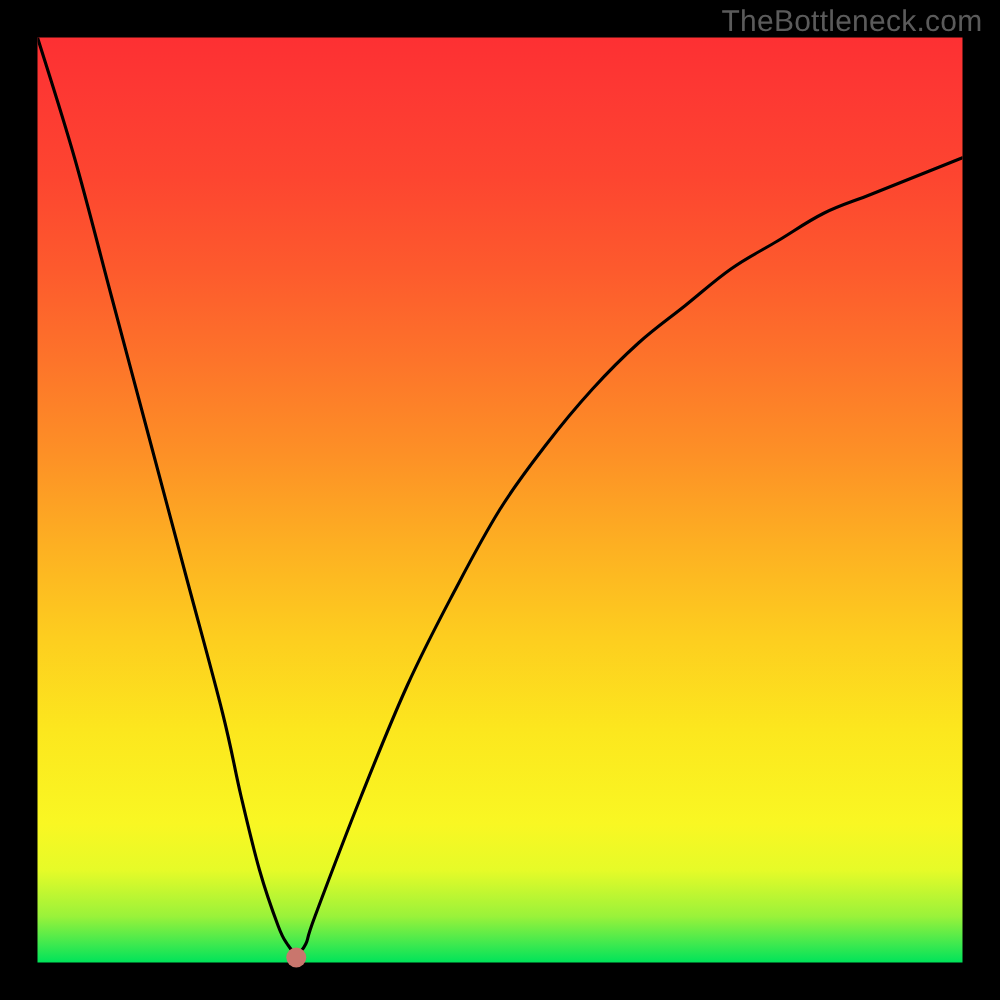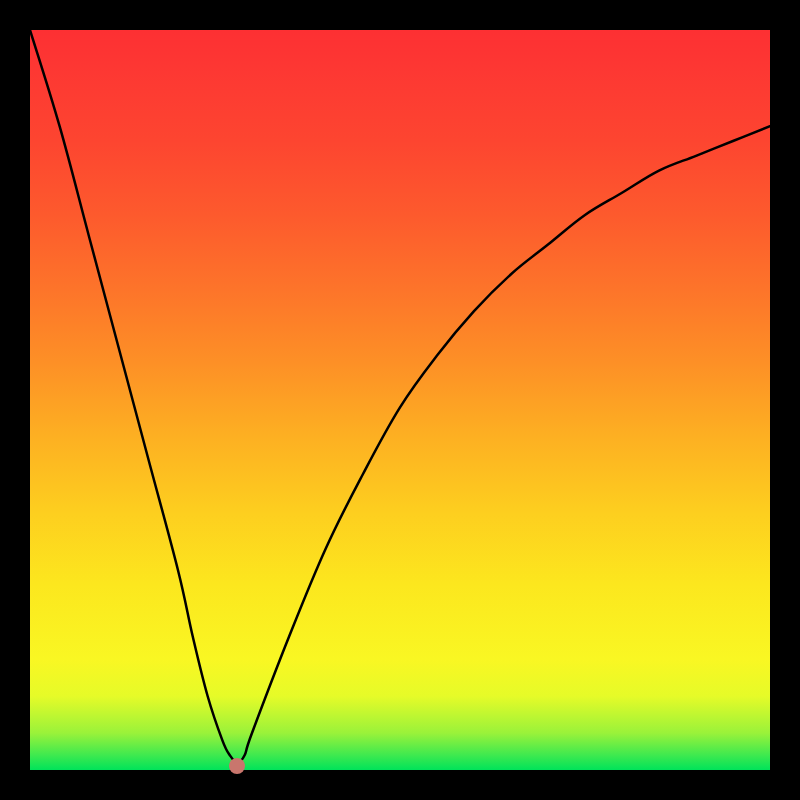--- a/index.html
+++ b/index.html
@@ -53,19 +53,20 @@
     height: 16px;
     border-radius: 50%;
     background: #c9766d;
     transform: translate(-50%, -50%);
   }
 </style>
 </head>
 <body>
 
 <div class="frame">
+  <div class="watermark">TheBottleneck.com</div>
   <div class="plot-area">
     <svg class="curves" viewBox="0 0 740 740" preserveAspectRatio="none">
       <path id="curve-path" fill="none" stroke-width="2.5" stroke-linejoin="round" stroke-linecap="round" d="M0.00 0.00 C5.33 17.32, 18.94 58.90, 29.60 96.20 C40.26 133.50, 48.54 167.24, 59.20 207.20 C69.86 247.16, 78.14 278.24, 88.80 318.20 C99.46 358.16, 107.74 389.24, 118.40 429.20 C129.06 469.16, 140.01 508.23, 148.00 540.20 C155.99 572.17, 157.47 584.16, 162.80 606.80 C168.13 629.44, 172.27 647.35, 177.60 666.00 C182.93 684.65, 188.40 699.74, 192.40 710.40 C196.40 721.06, 197.14 721.20, 199.80 725.20 C202.46 729.20, 204.54 732.60, 207.20 732.60 C209.86 732.60, 211.94 730.53, 214.60 725.20 C217.26 719.87, 214.01 724.31, 222.00 703.00 C229.99 681.69, 245.68 640.10, 259.00 606.80 C272.32 573.50, 282.68 547.30, 296.00 518.00 C309.32 488.70, 319.68 469.31, 333.00 444.00 C346.32 418.69, 356.68 398.71, 370.00 377.40 C383.32 356.09, 393.68 342.92, 407.00 325.60 C420.32 308.28, 430.68 295.85, 444.00 281.20 C457.32 266.55, 467.68 256.19, 481.00 244.20 C494.32 232.21, 504.68 225.26, 518.00 214.60 C531.32 203.94, 541.68 194.32, 555.00 185.00 C568.32 175.68, 578.68 170.79, 592.00 162.80 C605.32 154.81, 615.68 147.26, 629.00 140.60 C642.32 133.94, 652.68 131.13, 666.00 125.80 C679.32 120.47, 689.68 116.33, 703.00 111.00 C716.32 105.67, 733.34 98.86, 740.00 96.20" stroke="#000000"></path>
     </svg>
     <div class="marker" id="marker-dot" style="left: 207.2px; top: 736.3px; background: rgb(201, 118, 109);"></div>
   </div>
 </div>
 
 </body></html>

